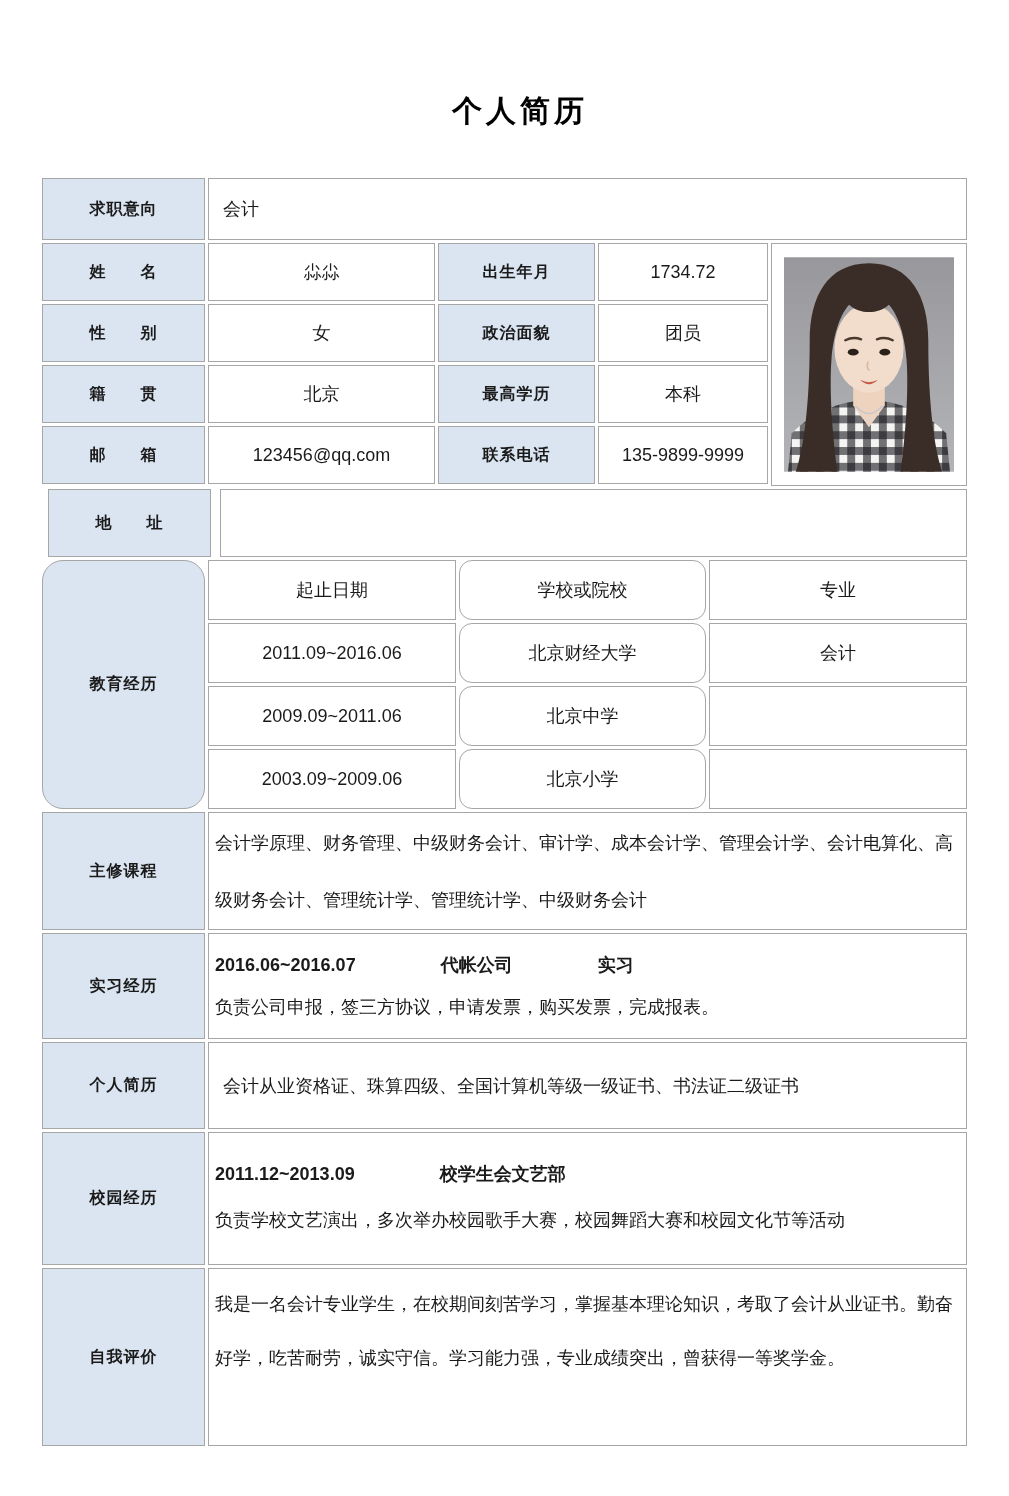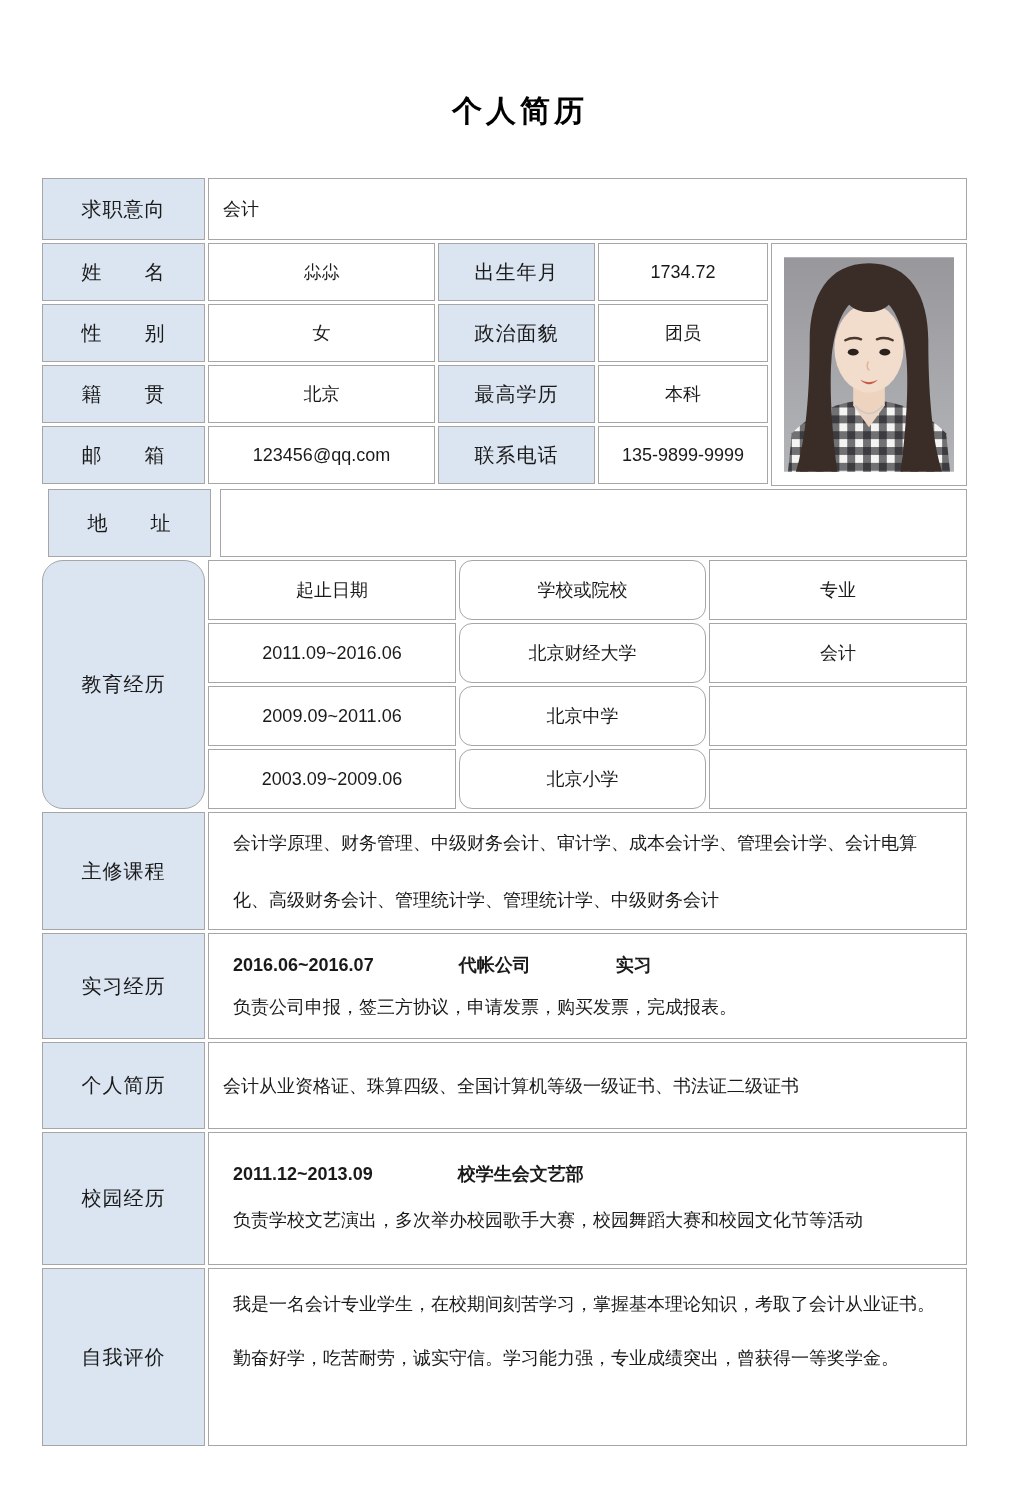--- a/index.html
+++ b/index.html
@@ -31,22 +31,22 @@
     border: 1px solid #a6a6a6;
     background: #ffffff;
     display: flex;
     align-items: center;
     justify-content: center;
     font-size: 18px;
     text-align: center;
   }
   .label {
     background: #dbe5f1;
-    font-weight: normal;
-    font-size: 20px;
+    font-weight: bold;
+    font-size: 16px;
     letter-spacing: 1px;
   }
   .w-label { width: 163px; flex: none; }
   .w-val1  { width: 227px; flex: none; }
   .w-label2{ width: 157px; flex: none; }
   .grow { flex: 1; }
   .h62 { height: 62px; } .h58 { height: 58px; } .h55 { height: 68px; margin-left: 6px; }
   .h60 { height: 60px; } .h118{ height: 118px; } .h106{ height: 106px; }
   .h87 { height: 87px; } .h133{ height: 133px; } .h178{ height: 178px; }
   .align-left { justify-content: flex-start; text-align: left; padding-left: 14px; }
@@ -60,21 +60,21 @@
   
   .edu-wrap { display: flex; gap: 3px; margin-bottom: 3px; }
   .edu-label { width: 163px; flex: none; border-radius: 21px; }
   .edu-grid { flex: 1; display: flex; flex-direction: column; gap: 3px; }
   .edu-row { display: flex; gap: 3px; }
   .edu-c1 { width: 248px; flex: none; }
   .edu-c2 { width: 247px; flex: none; border-radius: 13px; }
   .edu-c3 { flex: 1; }
 
   
-  .textcell { display: block; text-align: left; padding: 6px 24px; }
+  .textcell { display: block; text-align: left; padding: 6px 6px; }
   .courses-text { line-height: 57px; padding-top: 2px; }
   .para { line-height: 54px; padding-top: 8px; }
   .exp-cell { padding-top: 14px; }
   .exp-head { font-weight: bold; line-height: 34px; }
   .exp-head span { display: inline-block; margin-right: 80px; }
   .exp-head span:last-child { margin-right: 0; }
   .exp-desc { line-height: 34px; margin-top: 8px; }
   .campus-cell { padding-top: 24px; }
   .campus-cell .exp-desc { margin-top: 12px; }
   .honors-cell { display: flex; align-items: center; }

